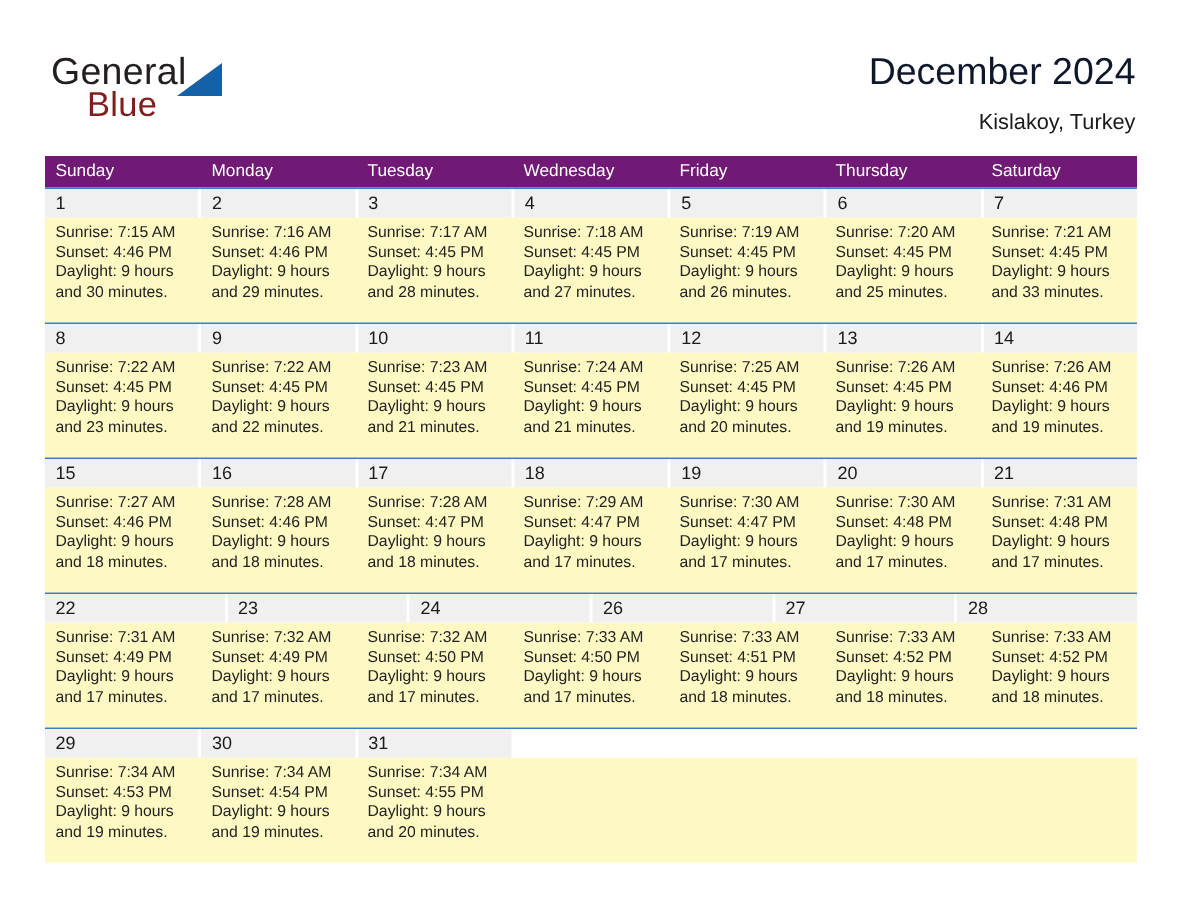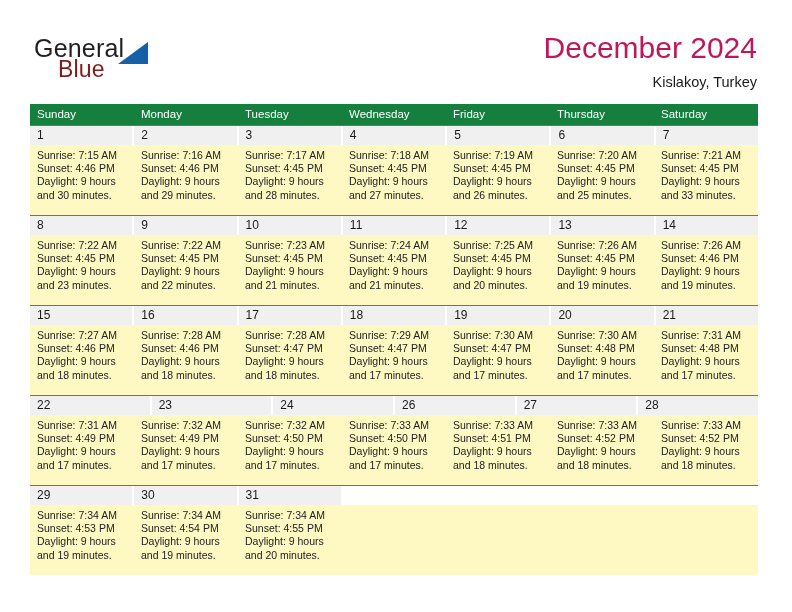--- a/index.html
+++ b/index.html
@@ -63,44 +63,44 @@
     clip-path: polygon(100% 0, 100% 100%, 0 100%);
   }
 
   .title-block {
     position: absolute;
     right: 35px;
     top: 30px;
     text-align: right;
   }
   .cal-title {
-    font-size: 30px;
+    font-size: 25px;
     font-weight: normal;
-    color: #be185d;
+    color: #0f172a;
     line-height: 36px;
     white-space: nowrap;
   }
   .cal-subtitle {
     font-size: 14.5px;
     color: #1a1a1a;
     line-height: 20px;
     margin-top: 6px;
     white-space: nowrap;
   }
 
   
   .calendar {
     position: absolute;
     left: 30px;
     top: 104px;
     width: 728px;
   }
   .weekday-row {
     display: flex;
-    background: #15803d;
+    background: #701a75;
     height: 21px;
   }
   .weekday {
     flex: 1 1 0;
     color: #ffffff;
     font-size: 11.5px;
     line-height: 21px;
     padding-left: 7px;
     box-sizing: border-box;
     white-space: nowrap;

